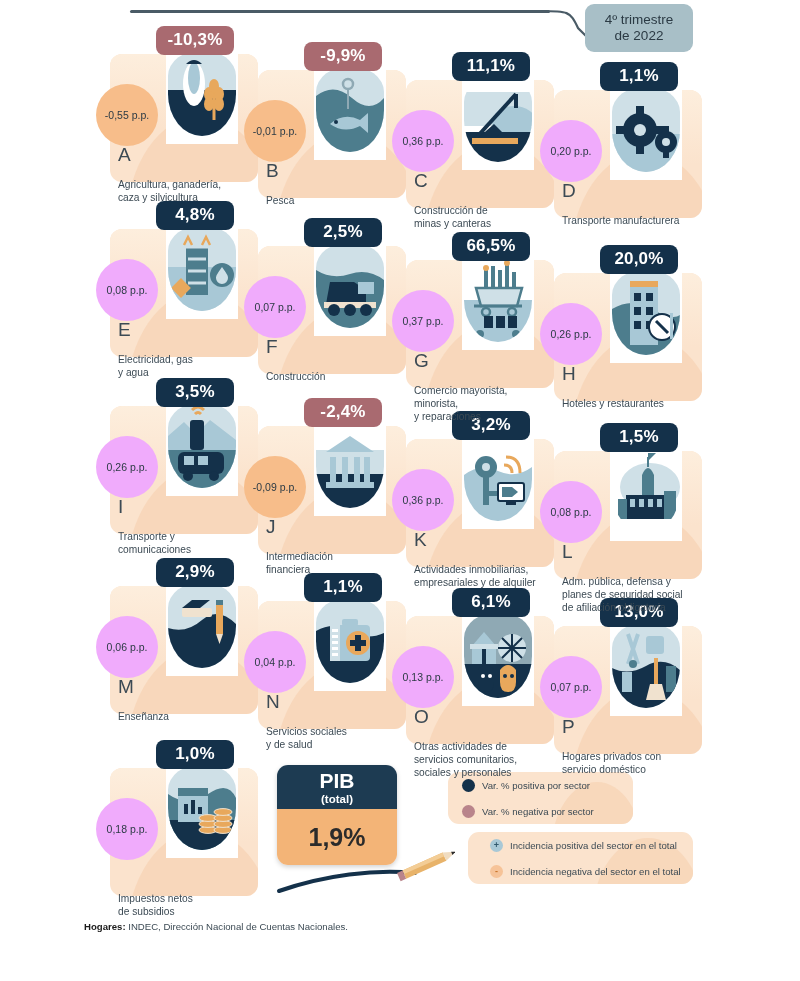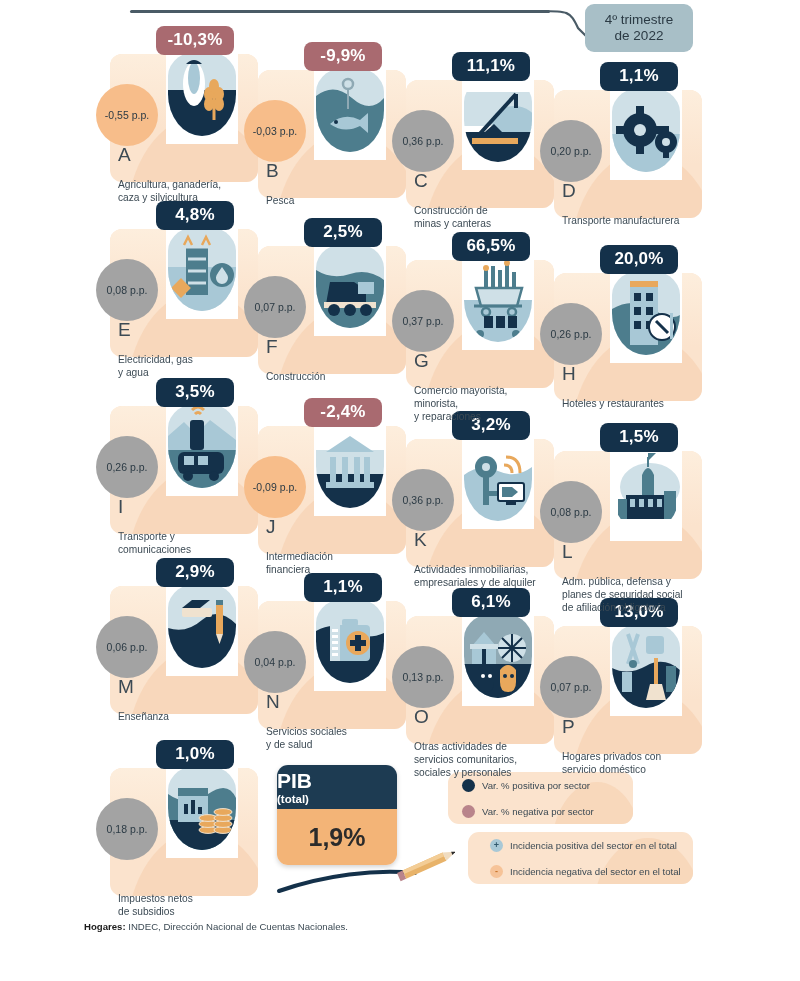--- a/index.html
+++ b/index.html
@@ -64,21 +64,21 @@
   .pct.pos { background: #14314a; }
   .pct.neg { background: #a96a70; }
 
   
   .bubble {
     position: absolute; left: -14px; top: 58px;
     width: 62px; height: 62px; border-radius: 50%;
     display: flex; align-items: center; justify-content: center;
     font-size: 10.5px; color: #2b3a44; z-index: 6; white-space: nowrap;
   }
-  .bubble.pos { background: #a3a3a3; }
+  .bubble.pos { background: #f0abfc; }
   .bubble.neg { background: #f7bd8a; }
 
   
   .letter {
     position: absolute; left: 8px; top: 118px;
     font-size: 19px; color: #3c4a54; z-index: 6;
   }
   
   .sector-name {
     position: absolute; left: 8px; top: 152px; width: 145px;
@@ -96,21 +96,21 @@
   .puck svg { display:block; }
 
   
   .pib {
     position: absolute; left: 277px; top: 765px; width: 120px; height: 100px;
     border-radius: 11px; overflow: hidden;
     box-shadow: 0 2px 5px rgba(0,0,0,.18);
   }
   .pib-head {
     height: 44px; background: #1d3b52; color:#fff;
-    display:flex; flex-direction:column; justify-content:center;
+    display:flex; flex-direction:column; align-items:center; justify-content:center;
   }
   .pib-title { font-size: 21px; font-weight: bold; line-height: 1; }
   .pib-sub { font-size: 11.5px; font-weight: bold; margin-top: 2px; }
   .pib-val {
     height: 56px; background: #f3b477; color:#2b2b2b;
     display:flex; align-items:center; justify-content:center;
     font-size: 25px; font-weight: bold;
   }
   .pencil-svg { position: absolute; left: 275px; top: 845px; }
 
@@ -199,21 +199,21 @@
           <svg width="68" height="86" viewBox="0 0 68 86">
             <rect width="68" height="86" fill="#cfe0e7"></rect>
             <path d="M0 30q18-14 36 2t32 0v54H0z" fill="#4d7d8d"></path>
             <circle cx="32" cy="18" r="5" fill="none" stroke="#8fa9b4" stroke-width="2.5"></circle>
             <path d="M32 23v20" stroke="#8fa9b4" stroke-width="2"></path>
             <path d="M14 58q14-12 30-4l8-7v20l-8-7q-16 8-30-2z" fill="#a8c8d6"></path>
             <circle cx="20" cy="56" r="2" fill="#14314a"></circle>
           </svg>
         </div>
         <div class="pct neg">-9,9%</div>
-        <div class="bubble neg">-0,03 p.p.</div>
+        <div class="bubble neg">-0,01 p.p.</div>
         <div class="letter">B</div>
         <div class="sector-name" style="white-space: pre-line;">Pesca</div>
       </div>
       <div class="card" style="left: 406px; top: 52px;">
         <div class="card-body"></div>
         <div class="plate"></div>
         <div class="puck">
           <svg width="68" height="86" viewBox="0 0 68 86">
             <rect width="68" height="86" fill="#ffffff"></rect>
             <path d="M0 16h68v34H0z" fill="#cfe0e7"></path>

